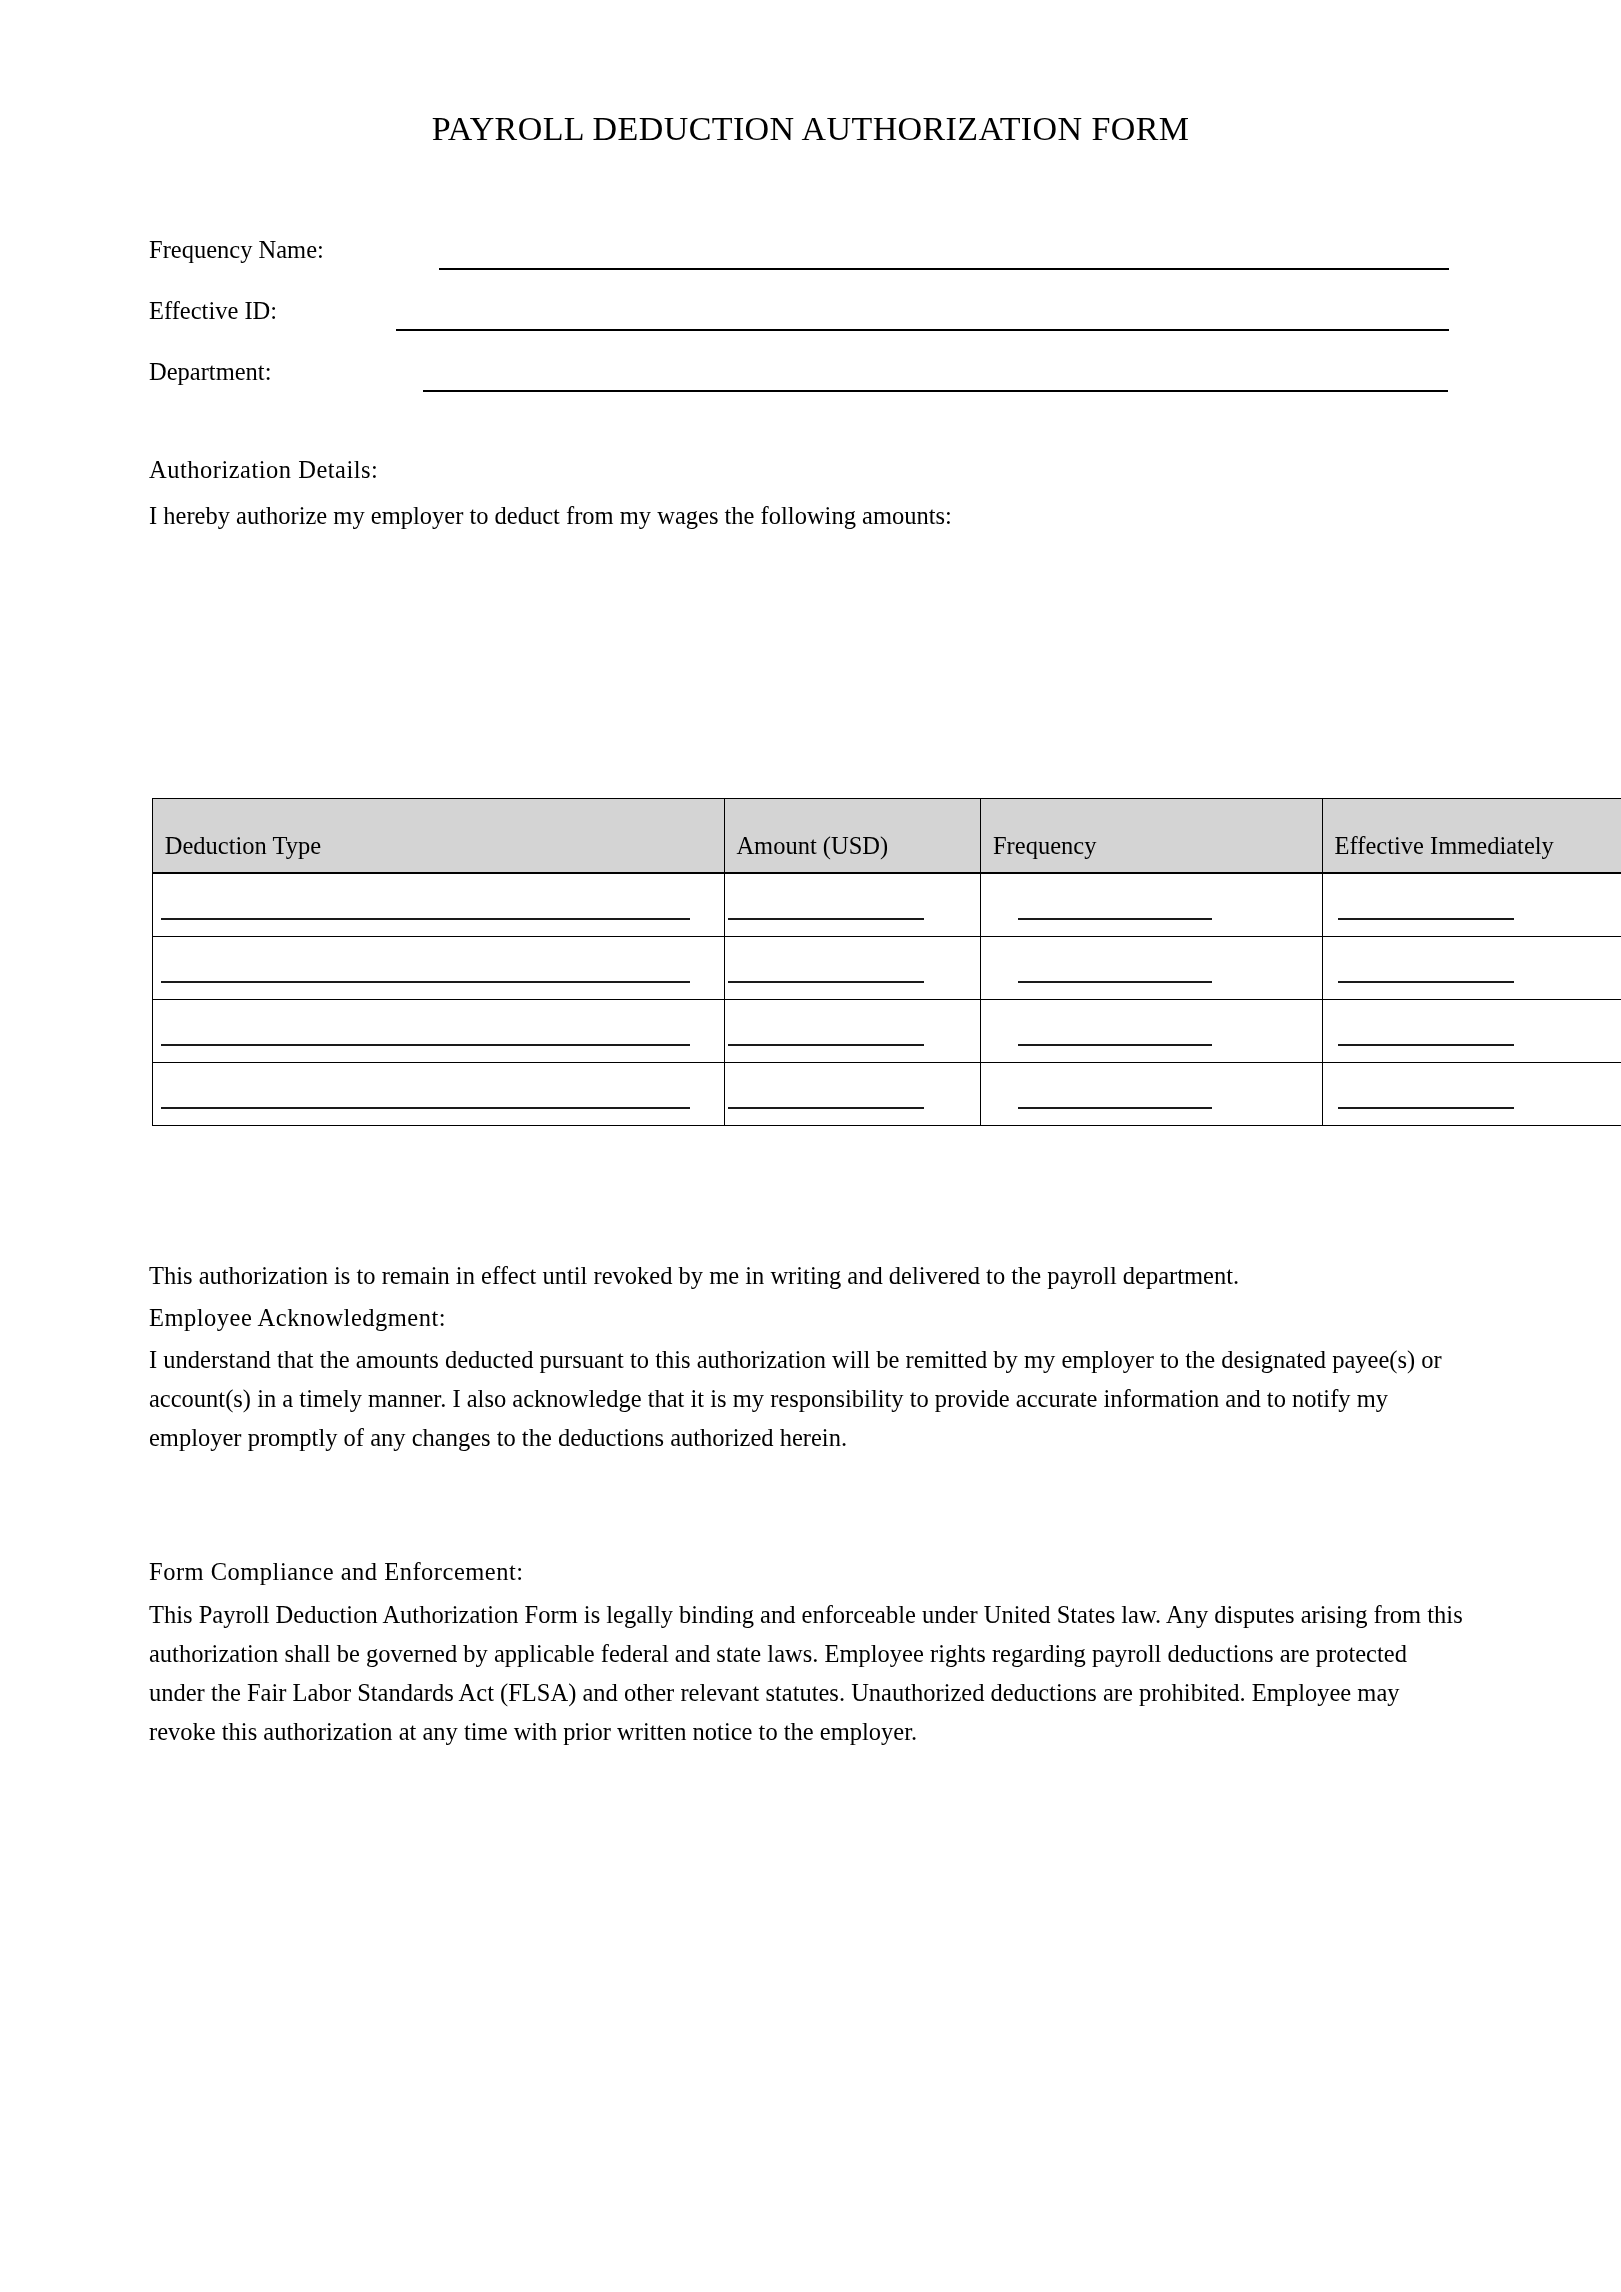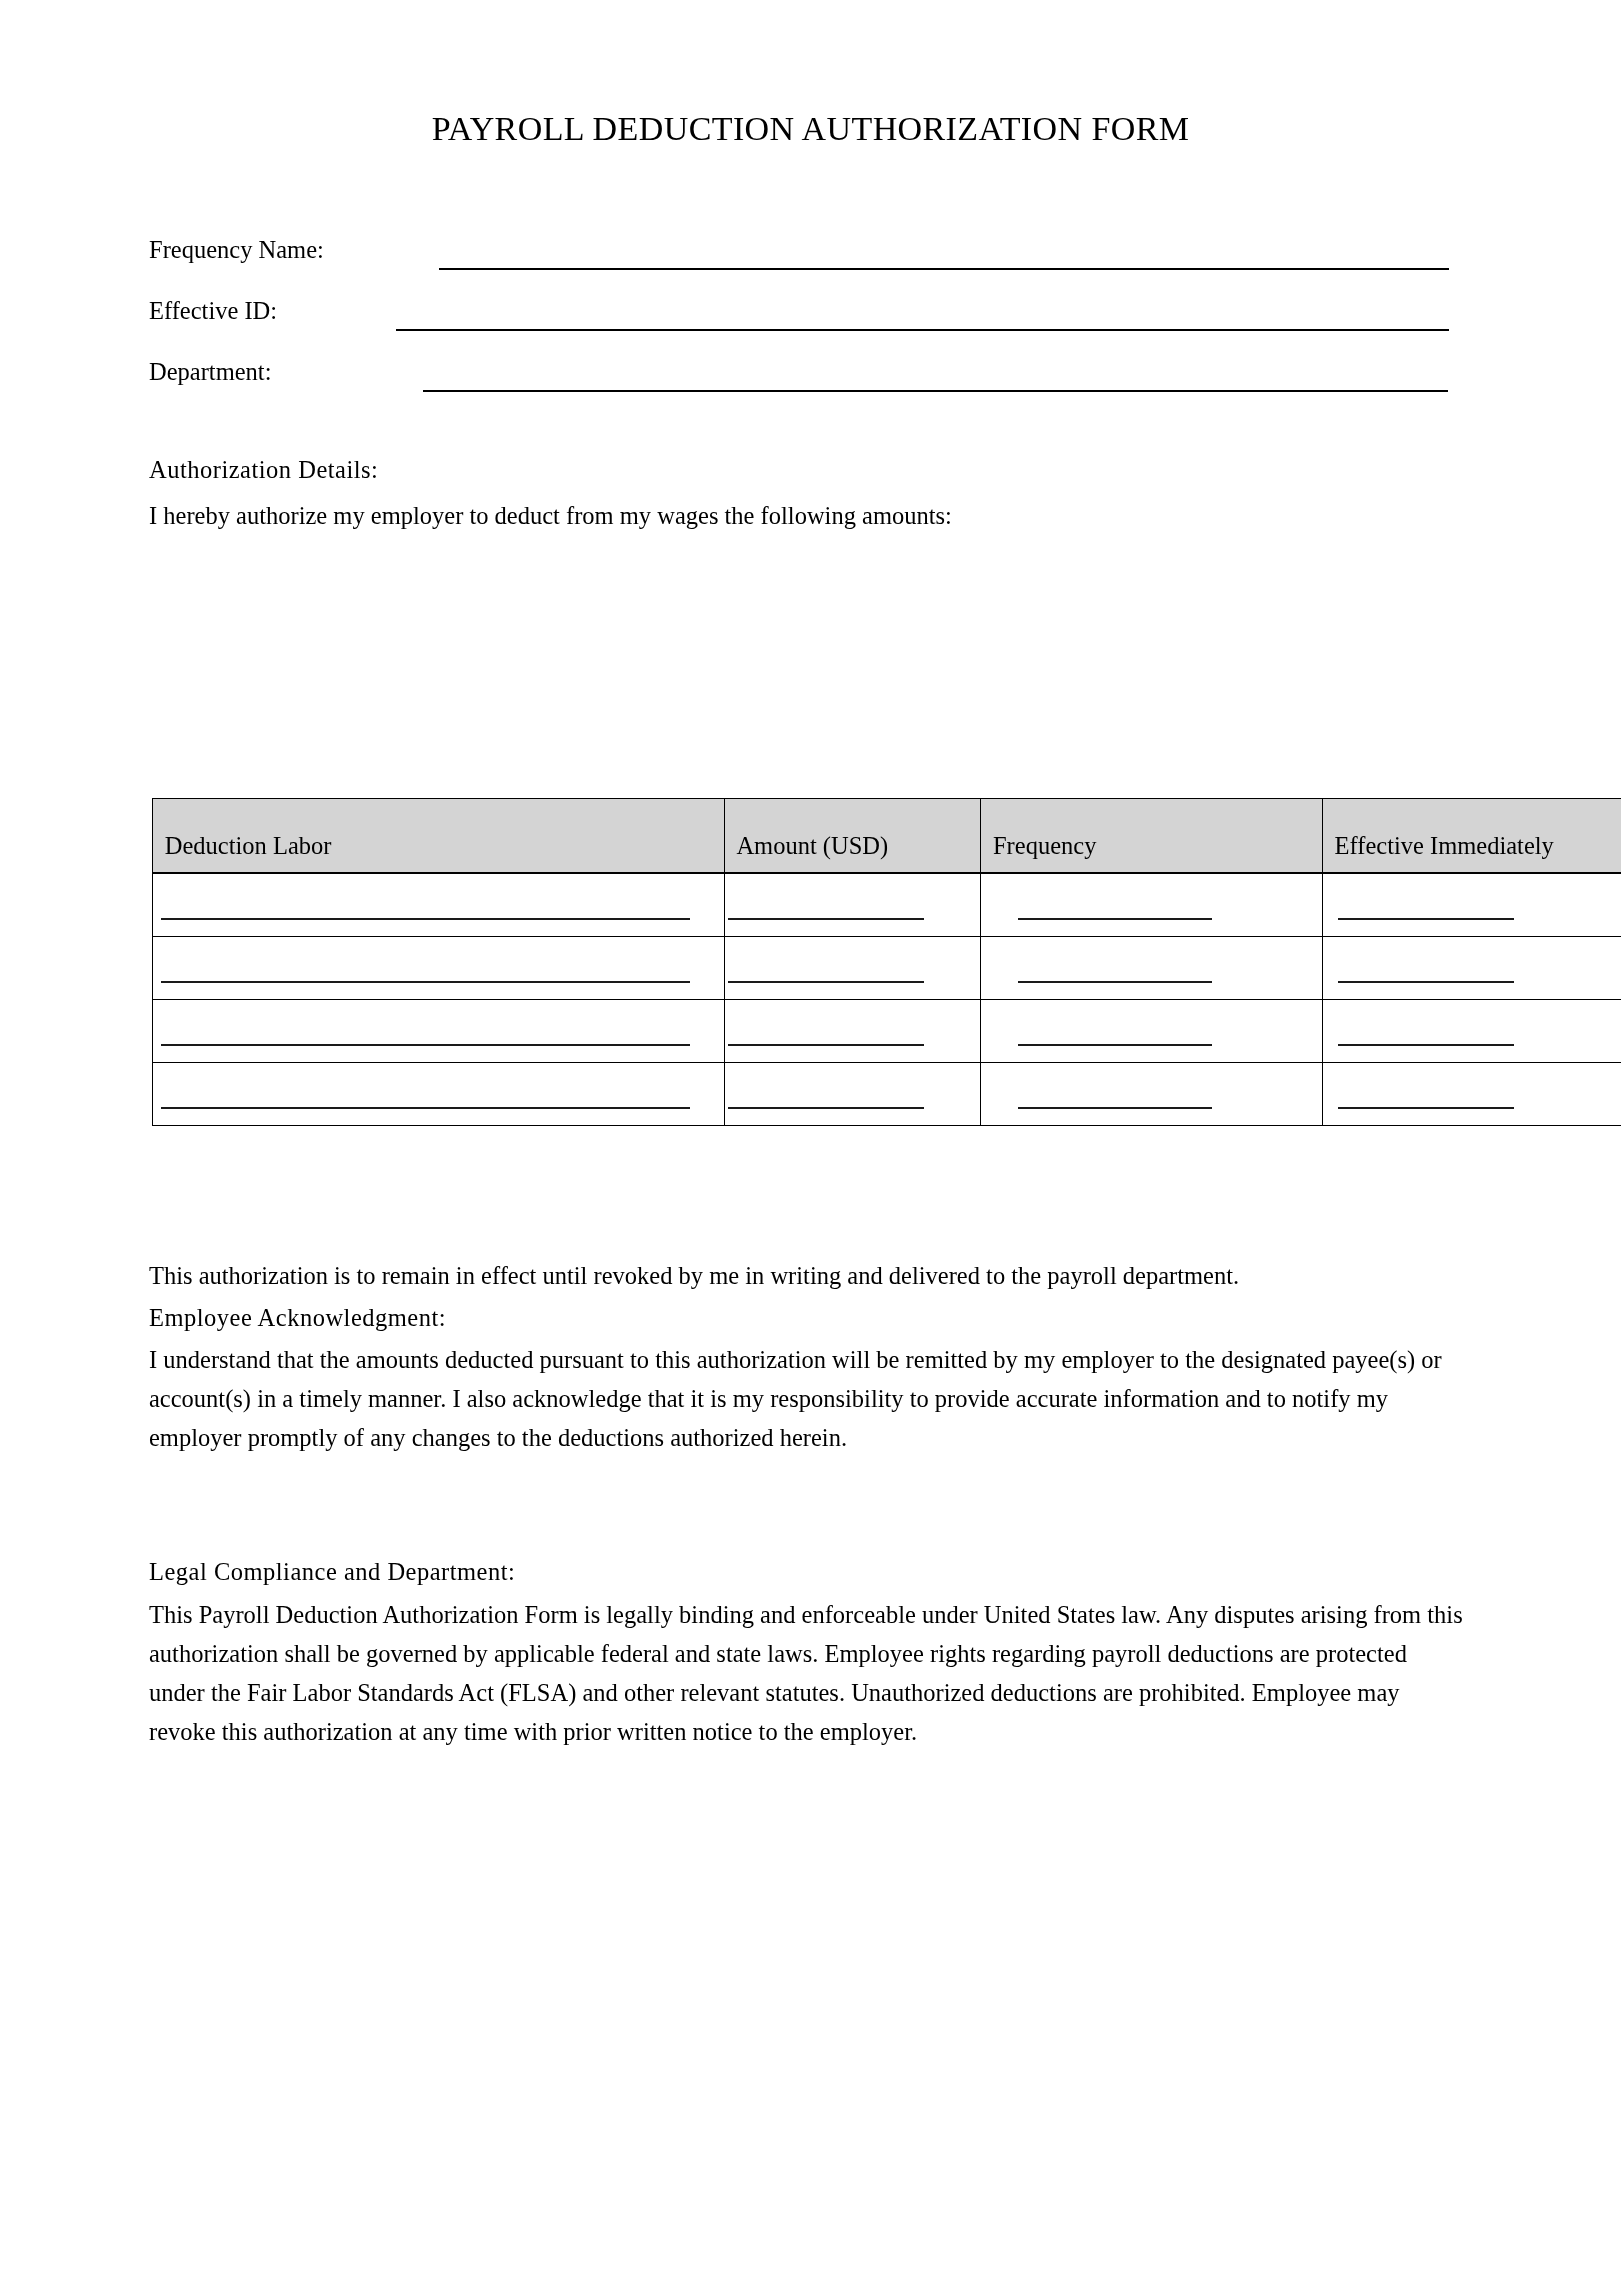--- a/index.html
+++ b/index.html
@@ -158,21 +158,21 @@
     <span class="field-label">Department:</span>
     <span class="field-line" id="line-dept"></span>
   </div>
 
   <div class="section-head" id="auth-head">Authorization Details:</div>
   <div class="para" id="auth-intro">I hereby authorize my employer to deduct from my wages the following amounts:</div>
 
   <table class="ded-table">
     <thead>
       <tr>
-        <th class="col-1">Deduction Labor</th>
+        <th class="col-1">Deduction Type</th>
         <th class="col-2">Amount (USD)</th>
         <th class="col-3">Frequency</th>
         <th class="col-4">Effective Immediately</th>
       </tr>
     </thead>
     <tbody>
       <tr>
         <td>
             <span class="cell-line c1"></span>
           </td>
@@ -229,17 +229,17 @@
           </td>
       </tr>
     </tbody>
   </table>
 
   <div class="para" id="remain-note">This authorization is to remain in effect until revoked by me in writing and delivered to the payroll department.</div>
 
   <div class="section-head" id="ack-head">Employee Acknowledgment:</div>
   <div class="para" id="ack-body">I understand that the amounts deducted pursuant to this authorization will be remitted by my employer to the designated payee(s) or account(s) in a timely manner. I also acknowledge that it is my responsibility to provide accurate information and to notify my employer promptly of any changes to the deductions authorized herein.</div>
 
-  <div class="section-head" id="legal-head">Legal Compliance and Department:</div>
+  <div class="section-head" id="legal-head">Form Compliance and Enforcement:</div>
   <div class="para" id="legal-body">This Payroll Deduction Authorization Form is legally binding and enforceable under United States law. Any disputes arising from this authorization shall be governed by applicable federal and state laws. Employee rights regarding payroll deductions are protected under the Fair Labor Standards Act (FLSA) and other relevant statutes. Unauthorized deductions are prohibited. Employee may revoke this authorization at any time with prior written notice to the employer.</div>
 
 </div>
 
 
 </body></html>

